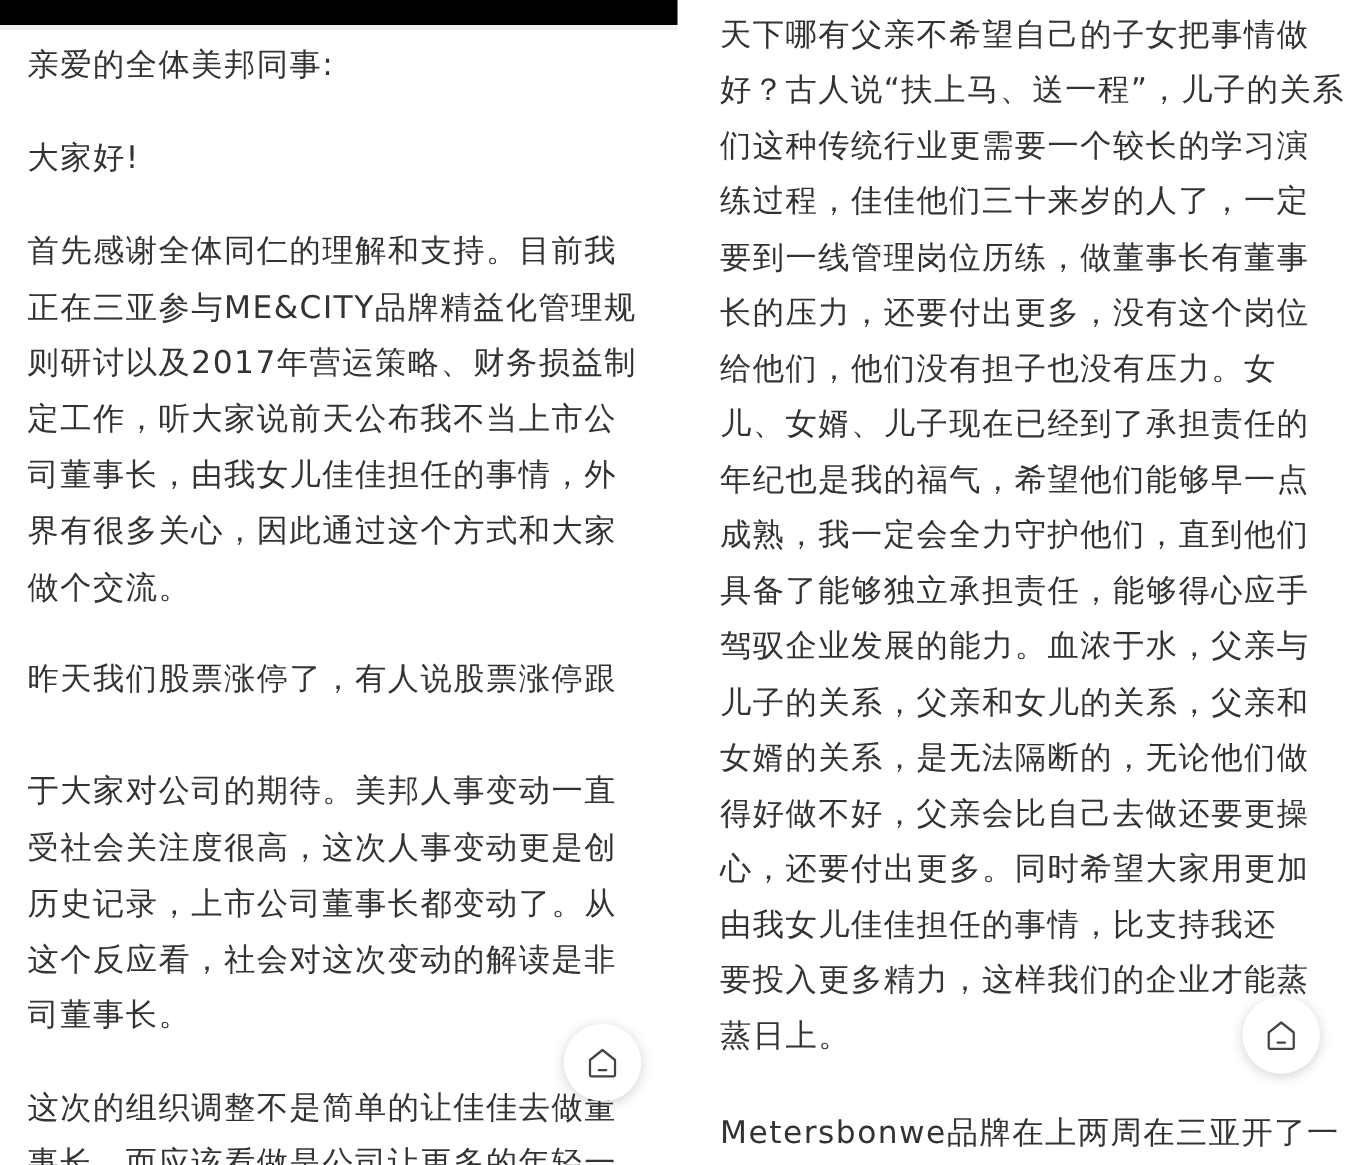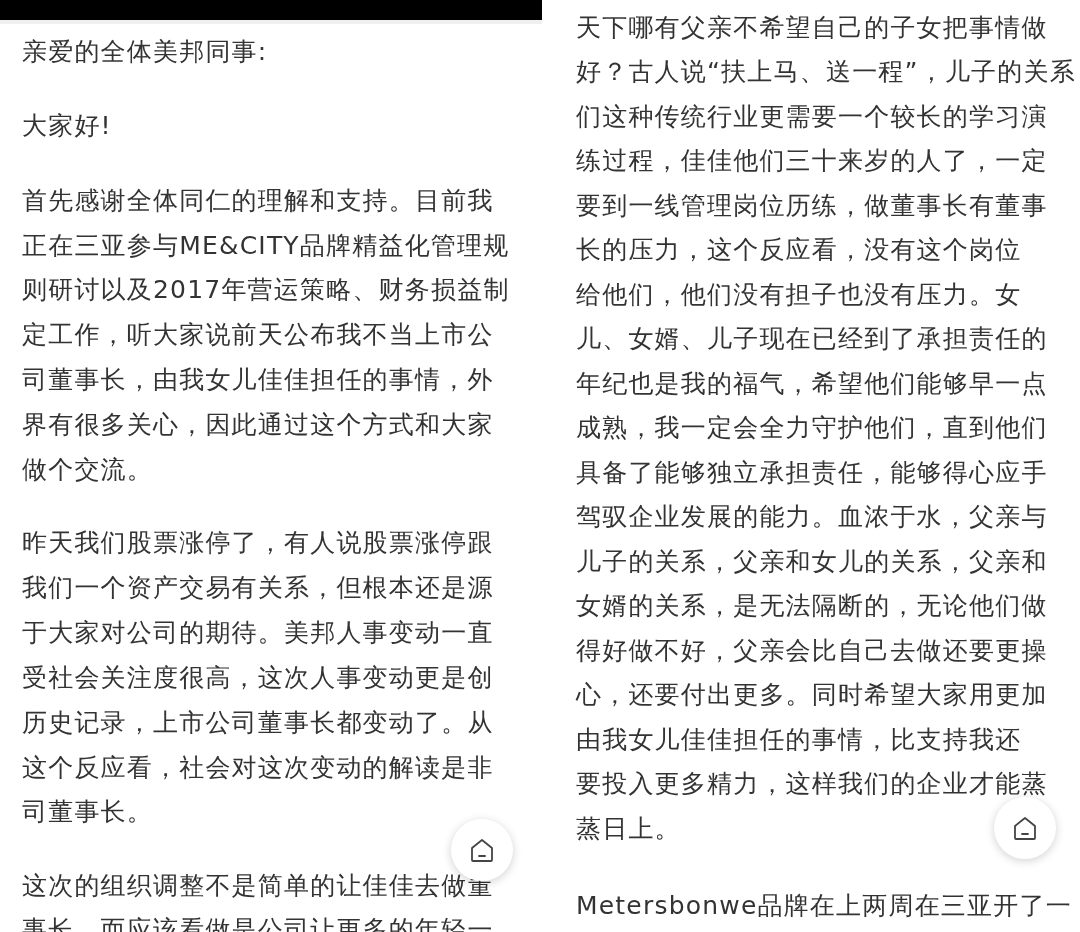--- a/index.html
+++ b/index.html
@@ -39,21 +39,20 @@
 
   <div class="line" style="top:166px">首先感谢全体同仁的理解和支持。目前我</div>
   <div class="line" style="top:211px">正在三亚参与ME&amp;CITY品牌精益化管理规</div>
   <div class="line" style="top:255px">则研讨以及2017年营运策略、财务损益制</div>
   <div class="line" style="top:300px">定工作，听大家说前天公布我不当上市公</div>
   <div class="line" style="top:345px">司董事长，由我女儿佳佳担任的事情，外</div>
   <div class="line" style="top:390px">界有很多关心，因此通过这个方式和大家</div>
   <div class="line" style="top:435px">做个交流。</div>
 
   <div class="line" style="top:508px">昨天我们股票涨停了，有人说股票涨停跟</div>
-  <div class="line" style="top:553px">我们一个资产交易有关系，但根本还是源</div>
   <div class="line" style="top:598px">于大家对公司的期待。美邦人事变动一直</div>
   <div class="line" style="top:643px">受社会关注度很高，这次人事变动更是创</div>
   <div class="line" style="top:688px">历史记录，上市公司董事长都变动了。从</div>
   <div class="line" style="top:733px">这个反应看，社会对这次变动的解读是非</div>
   <div class="line" style="top:777px">司董事长。</div>
 
   <div class="line" style="top:851px">这次的组织调整不是简单的让佳佳去做董</div>
   <div class="line" style="top:895px">事长，而应该看做是公司让更多的年轻一</div>
 
   <div class="fab" style="left:451px; top:799px;">
@@ -63,21 +62,21 @@
     </svg>
   </div>
 </div>
 
 <div class="panel right">
   <div class="line" style="top:13px">天下哪有父亲不希望自己的子女把事情做</div>
   <div class="line" style="top:57px">好？古人说“扶上马、送一程”，儿子的关系</div>
   <div class="line" style="top:102px">们这种传统行业更需要一个较长的学习演</div>
   <div class="line" style="top:146px">练过程，佳佳他们三十来岁的人了，一定</div>
   <div class="line" style="top:191px">要到一线管理岗位历练，做董事长有董事</div>
-  <div class="line" style="top:235px">长的压力，这个反应看，没有这个岗位</div>
+  <div class="line" style="top:235px">长的压力，还要付出更多，没有这个岗位</div>
   <div class="line" style="top:280px">给他们，他们没有担子也没有压力。女</div>
   <div class="line" style="top:324px">儿、女婿、儿子现在已经到了承担责任的</div>
   <div class="line" style="top:413px">成熟，我一定会全力守护他们，直到他们</div>
   <div class="line" style="top:369px">年纪也是我的福气，希望他们能够早一点</div>
   <div class="line" style="top:458px">具备了能够独立承担责任，能够得心应手</div>
   <div class="line" style="top:502px">驾驭企业发展的能力。血浓于水，父亲与</div>
   <div class="line" style="top:547px">儿子的关系，父亲和女儿的关系，父亲和</div>
   <div class="line" style="top:591px">女婿的关系，是无法隔断的，无论他们做</div>
   <div class="line" style="top:636px">得好做不好，父亲会比自己去做还要更操</div>
   <div class="line" style="top:680px">心，还要付出更多。同时希望大家用更加</div>

